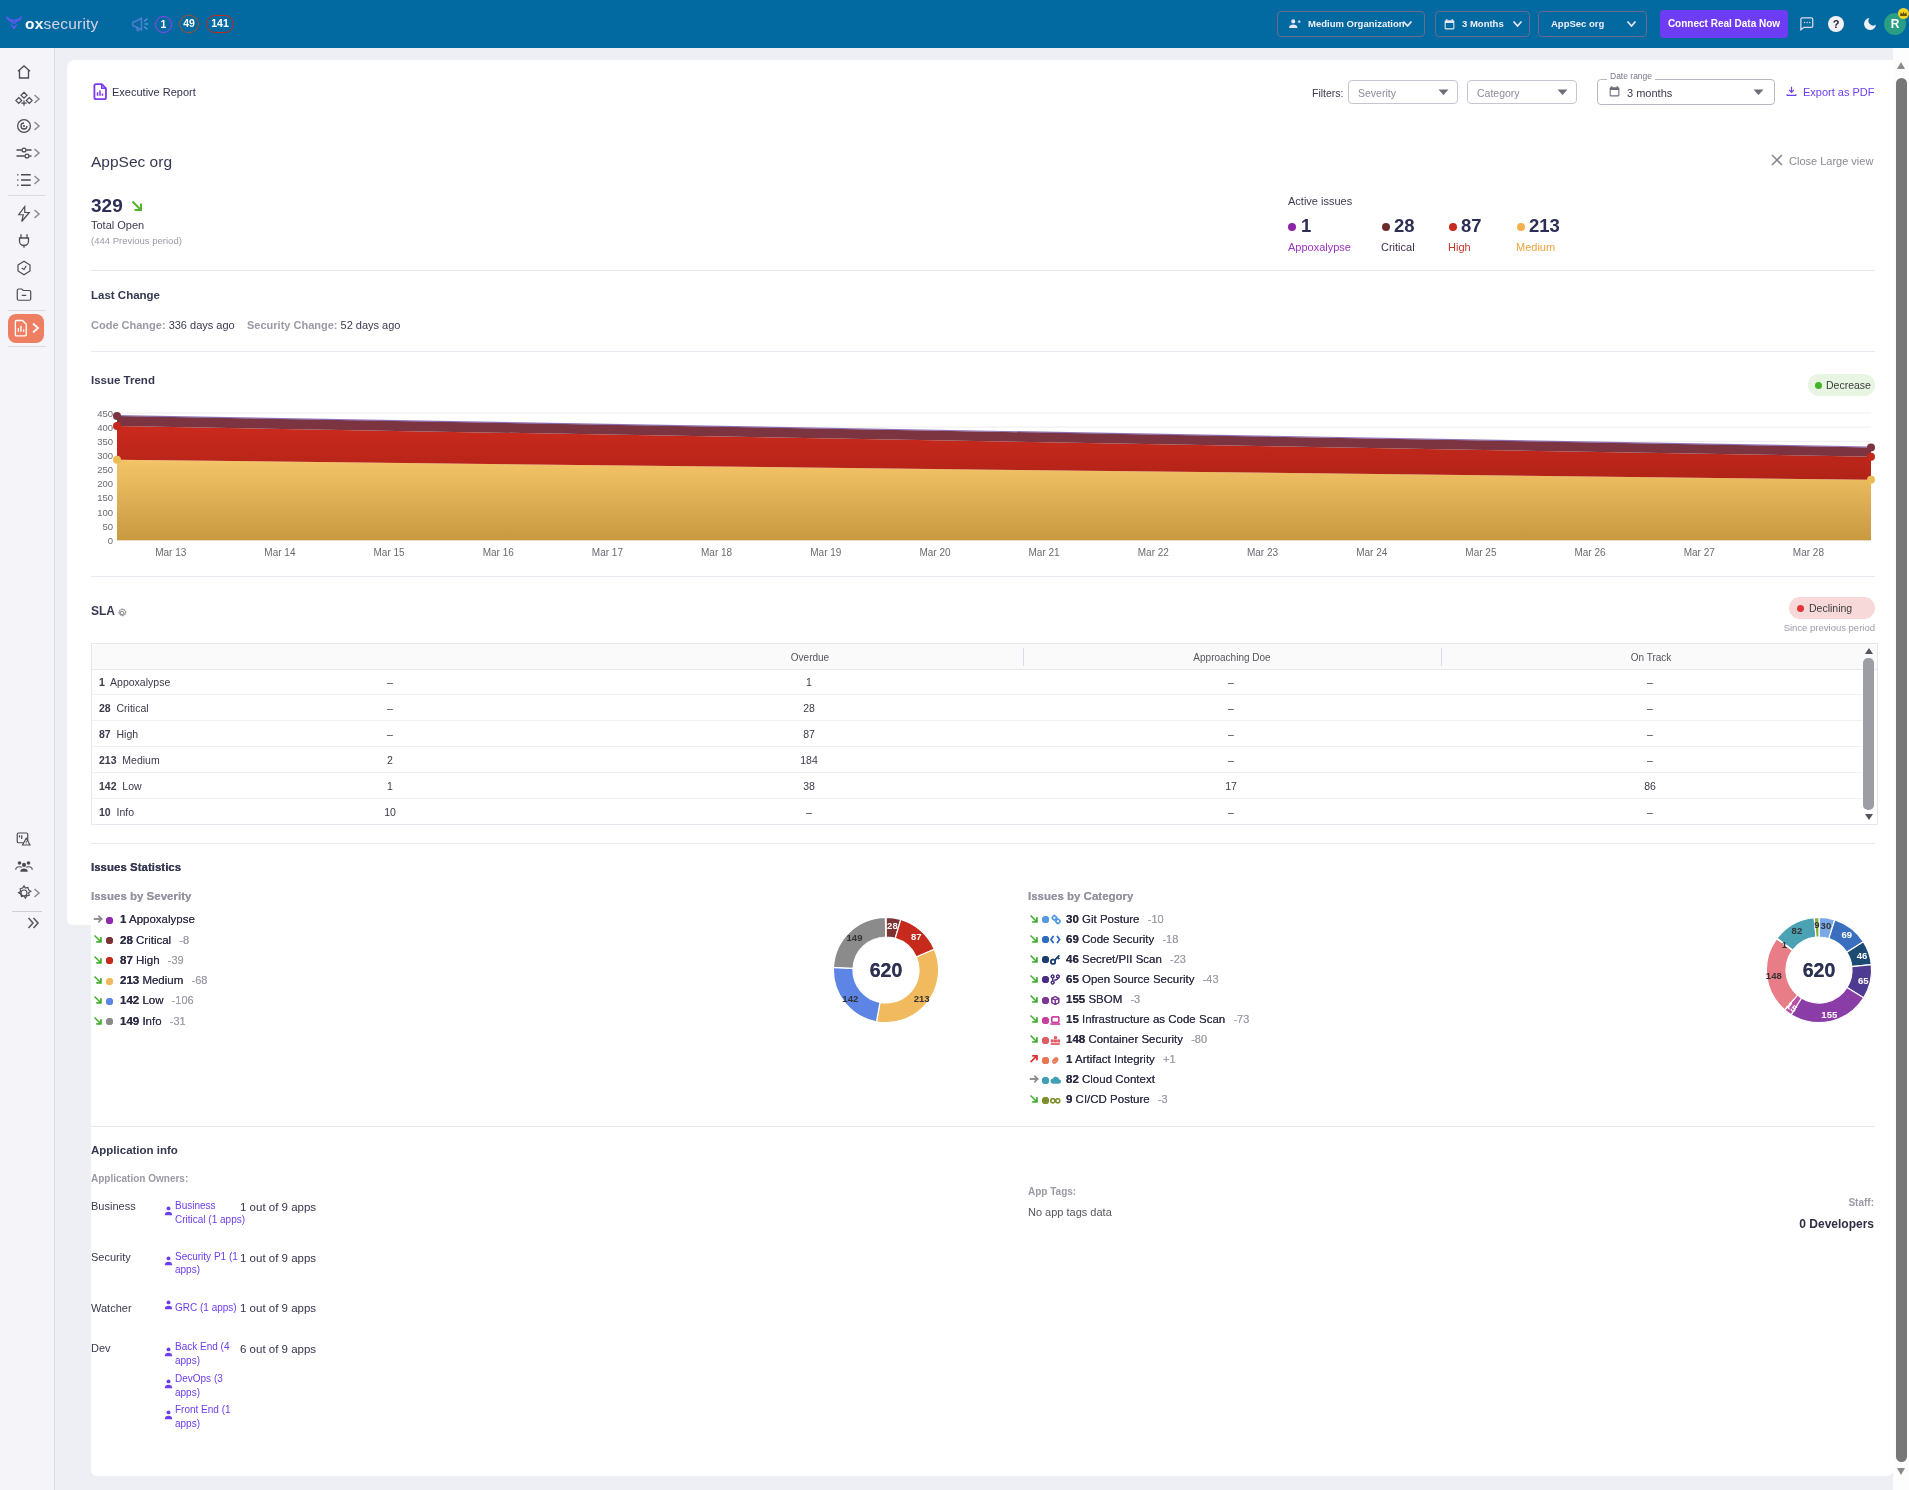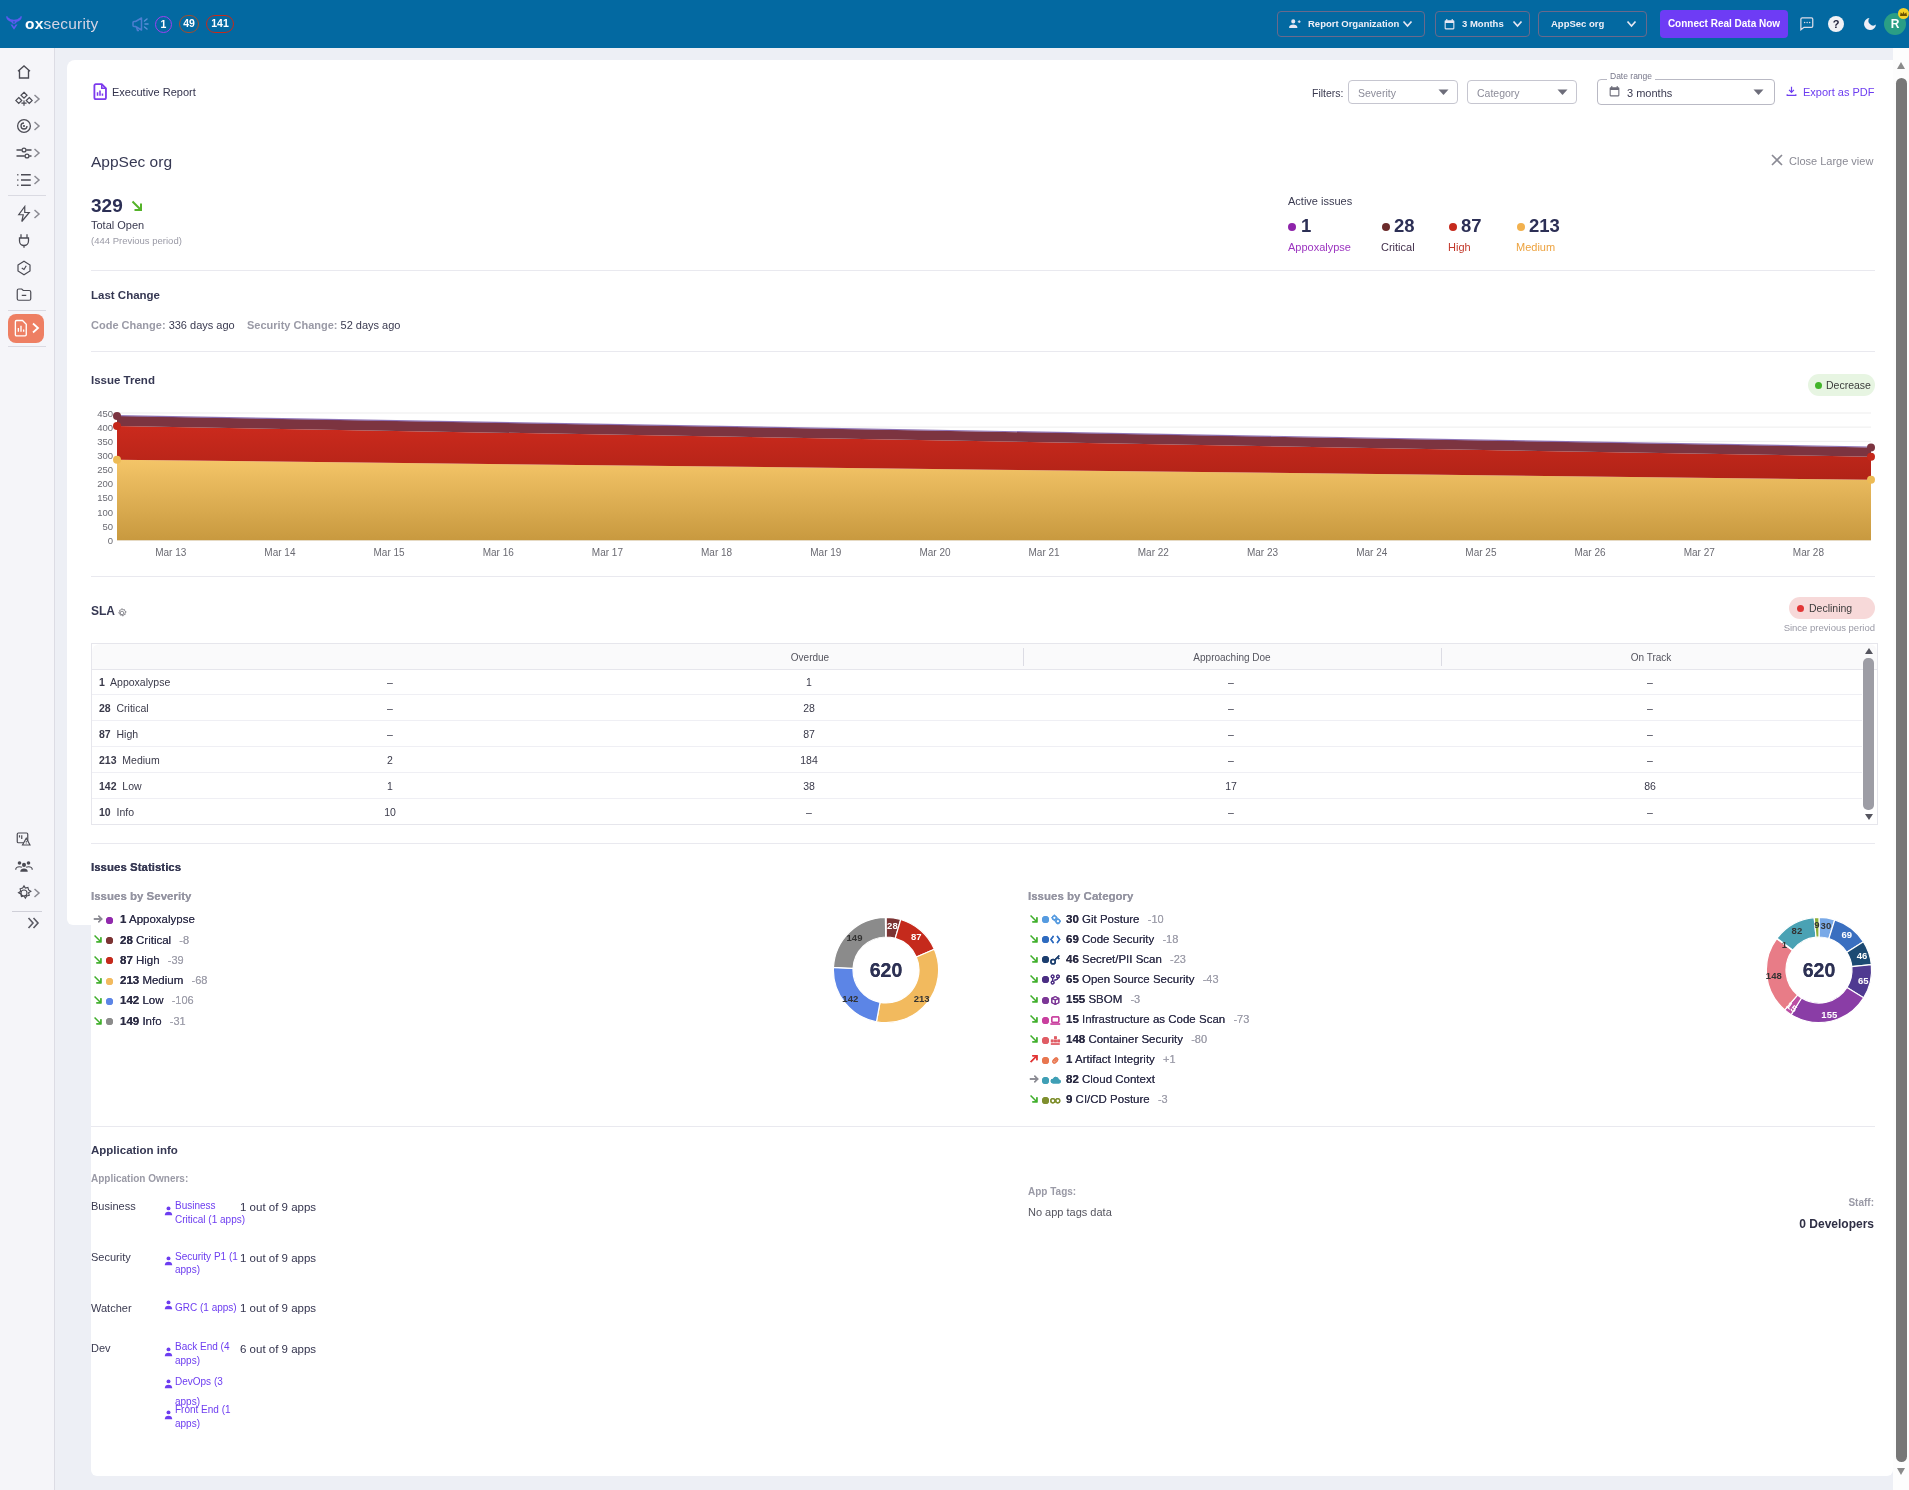--- a/index.html
+++ b/index.html
@@ -33,21 +33,21 @@
   </svg>
   <div class="abs" style="left:155px;top:15.5px;width:17px;height:17px;border:1.6px solid #a040f0;border-radius:50%;color:#fff;font-size:10.5px;font-weight:bold;text-align:center;line-height:14px;">1</div>
   <div class="abs" style="left:179px;top:15px;width:20px;height:18px;border:1.6px solid #a14e2e;border-radius:9px;color:#fff;font-size:10.5px;font-weight:bold;text-align:center;line-height:15px;">49</div>
   <div class="abs" style="left:206px;top:15px;width:28px;height:18px;border:1.6px solid #c62a1a;border-radius:9px;color:#fff;font-size:10.5px;font-weight:bold;text-align:center;line-height:15px;">141</div>
 
   <div class="abs" style="left:1277px;top:11px;width:148px;height:26px;border:1px solid #69698c;border-radius:4px;"></div>
   <svg class="abs" style="left:1288px;top:17px;" width="14" height="14" viewBox="0 0 24 24">
       <path d="M9 11a3.5 3.5 0 1 0 0-7 3.5 3.5 0 0 0 0 7zm0 2c-3.5 0-7 1.7-7 4v2h14v-2c0-2.3-3.5-4-7-4z" fill="#e7e7f2"></path>
       <path d="M17 8v2h2v2h2v-2h2V8h-2V6h-2v2z" fill="#e7e7f2" transform="scale(.8) translate(4,1)"></path>
     </svg>
-  <div class="txt" style="left:1308px;top:18.5px;font-size:9.5px;font-weight:bold;color:#f0f0f8;">Report Organization</div>
+  <div class="txt" style="left:1308px;top:18.5px;font-size:9.5px;font-weight:bold;color:#f0f0f8;">Medium Organization</div>
   <svg class="abs" style="left:1402px;top:20px;" width="11" height="8" viewBox="0 0 11 8">
       <path d="M1.5 1.5 L5.5 6 L9.5 1.5" stroke="#e7e7f2" stroke-width="1.7" fill="none"></path>
     </svg>
 
   <div class="abs" style="left:1435px;top:11px;width:95px;height:26px;border:1px solid #69698c;border-radius:4px;"></div>
   <svg class="abs" style="left:1443px;top:17.5px;" width="13" height="13" viewBox="0 0 24 24">
       <path d="M19 4h-1V2h-2v2H8V2H6v2H5a2 2 0 0 0-2 2v13a2 2 0 0 0 2 2h14a2 2 0 0 0 2-2V6a2 2 0 0 0-2-2zm0 15H5V9h14z" fill="#e7e7f2"></path>
     </svg>
   <div class="txt" style="left:1462px;top:18.5px;font-size:9.5px;font-weight:bold;color:#f0f0f8;">3 Months</div>
   <svg class="abs" style="left:1512px;top:20px;" width="11" height="8" viewBox="0 0 11 8">
@@ -726,21 +726,21 @@
 <svg class="abs" style="left:164px;top:1347px;" width="9" height="10" viewBox="0 0 12 13">
       <circle cx="6" cy="3" r="2.6" fill="#6d3df0"></circle>
       <path d="M1 12 c0-3 2.2-4.5 5-4.5 s5 1.5 5 4.5 Z" fill="#6d3df0"></path>
     </svg>
 <div class="abs" style="left:175px;top:1340px;width:57px;font-size:10px;line-height:13.6px;color:#6d3df0;">Back End (4 apps)</div>
 <div class="txt" style="left:240px;top:1343px;font-size:11.5px;color:#33334d;">6 out of 9 apps</div>
 <svg class="abs" style="left:164px;top:1379px;" width="9" height="10" viewBox="0 0 12 13">
       <circle cx="6" cy="3" r="2.6" fill="#6d3df0"></circle>
       <path d="M1 12 c0-3 2.2-4.5 5-4.5 s5 1.5 5 4.5 Z" fill="#6d3df0"></path>
     </svg>
-<div class="abs" style="left:175px;top:1371.5px;width:50px;font-size:10px;line-height:20px;color:#6d3df0;">DevOps (3 apps)</div>
+<div class="abs" style="left:175px;top:1371.5px;width:50px;font-size:10px;line-height:14px;color:#6d3df0;">DevOps (3 apps)</div>
 <svg class="abs" style="left:164px;top:1410px;" width="9" height="10" viewBox="0 0 12 13">
       <circle cx="6" cy="3" r="2.6" fill="#6d3df0"></circle>
       <path d="M1 12 c0-3 2.2-4.5 5-4.5 s5 1.5 5 4.5 Z" fill="#6d3df0"></path>
     </svg>
 <div class="abs" style="left:175px;top:1403px;width:58px;font-size:10px;line-height:13.6px;color:#6d3df0;">Front End (1 apps)</div>
 
 <div class="txt" style="left:1028px;top:1186px;font-size:10px;font-weight:bold;color:#9a9aa6;">App Tags:</div>
 <div class="txt" style="left:1028px;top:1206px;font-size:11px;color:#55555f;">No app tags data</div>
 <div class="txt" style="left:1874px;top:1197px;font-size:10px;font-weight:bold;color:#9a9aa6;transform:translateX(-100%);">Staff:</div>
 <div class="txt" style="left:1874px;top:1218px;font-size:12px;font-weight:bold;color:#2f2f45;transform:translateX(-100%);">0 Developers</div>

